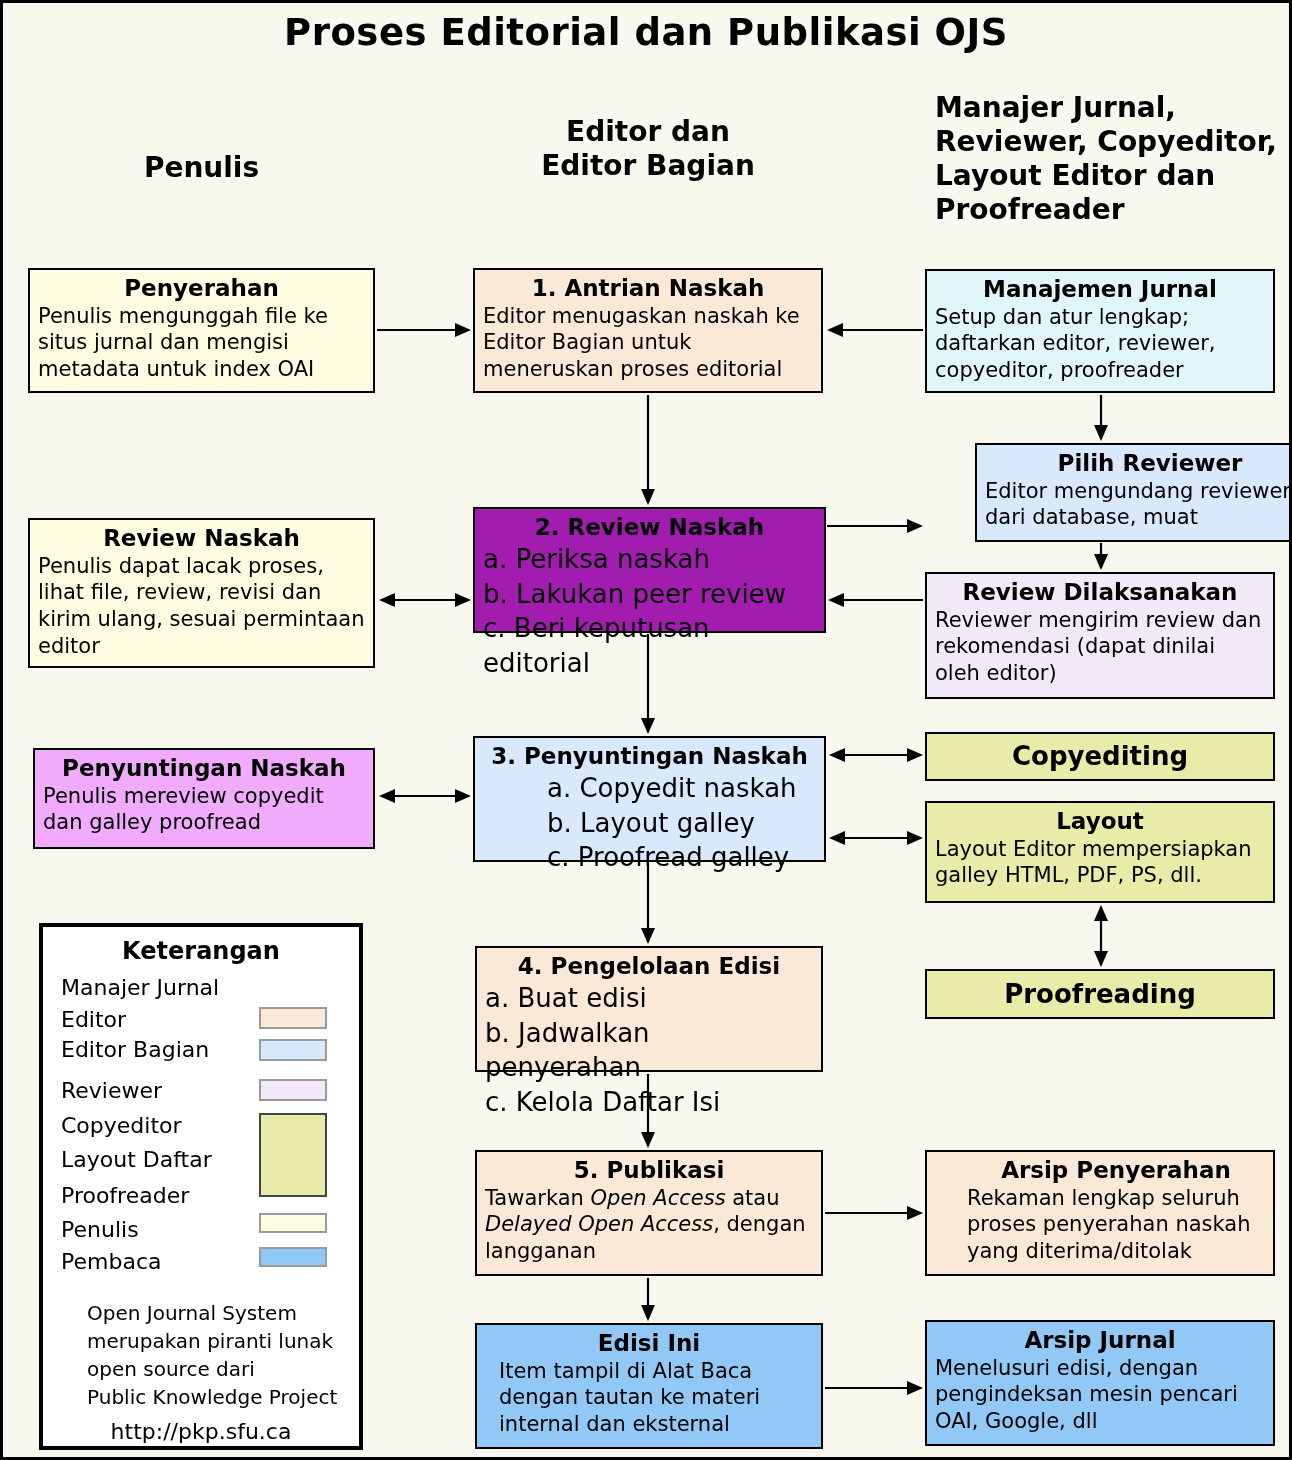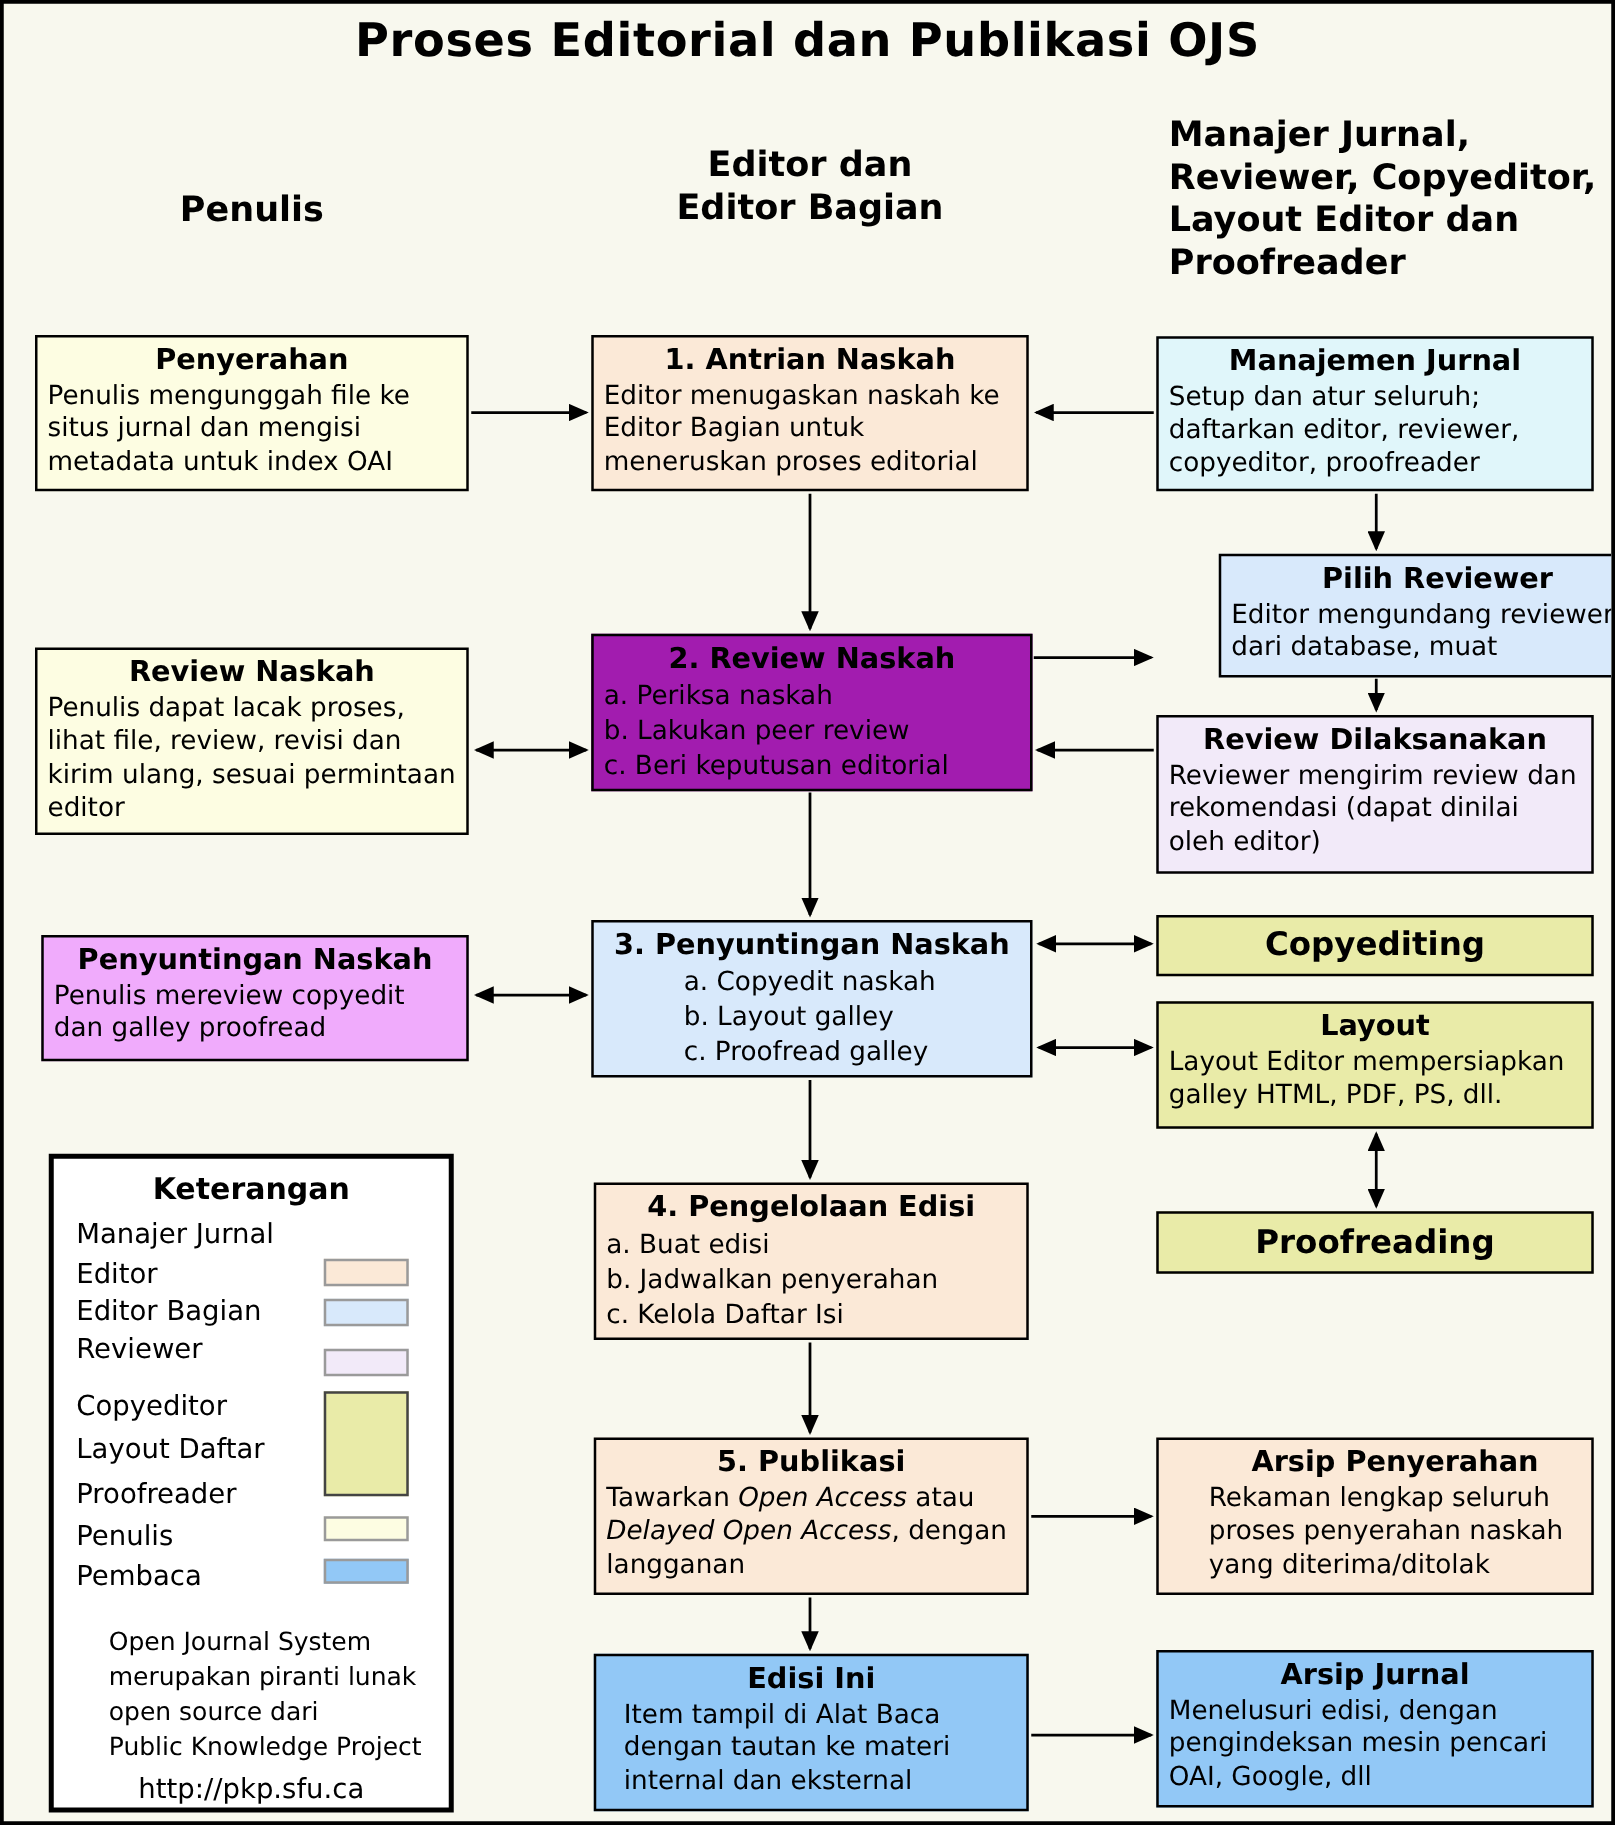--- a/index.html
+++ b/index.html
@@ -21,21 +21,21 @@
   #hdr-penulis{left:25px;top:148px;width:347px;text-align:center;}
   #hdr-editor{left:470px;top:112px;width:350px;text-align:center;}
   #hdr-manajer{left:932px;top:88px;width:360px;text-align:left;}
   .box{
     position:absolute;box-sizing:border-box;
     border:2px solid #000;
     padding:4px 8px 4px 8px;
   }
   .bt{font-weight:bold;text-align:center;font-size:23px;line-height:1.25;}
   .bb{font-size:21px;line-height:1.27;text-align:left;}
-  .items{font-size:21px;line-height:1.34;text-align:left;}
+  .items{font-size:26px;line-height:1.34;text-align:left;}
   .center-only{display:flex;align-items:center;justify-content:center;}
   .center-only .bt{font-size:26px;}
   
   #box-penyerahan{left:25px;top:265px;width:347px;height:125px;}
   #box-antrian{left:470px;top:265px;width:350px;height:125px;}
   #box-manajemen{left:922px;top:266px;width:350px;height:124px;}
   #box-pilih{left:972px;top:440px;width:350px;height:99px;}
   #box-review2{left:470px;top:504px;width:353px;height:126px;}
   #box-reviewnaskah{left:25px;top:515px;width:347px;height:150px;}
   #box-dilaksanakan{left:922px;top:569px;width:350px;height:127px;}
@@ -115,21 +115,21 @@
   <div class="box" id="box-penyerahan" style="background-color: rgb(253, 253, 226);">
     <div class="bt">Penyerahan</div>
     <div class="bb">Penulis mengunggah file ke situs jurnal dan mengisi metadata untuk index OAI</div>
   </div>
   <div class="box" id="box-antrian" style="background-color: rgb(251, 233, 215);">
     <div class="bt">1. Antrian Naskah</div>
     <div class="bb">Editor menugaskan naskah ke Editor Bagian untuk meneruskan proses editorial</div>
   </div>
   <div class="box" id="box-manajemen" style="background-color: rgb(224, 246, 250);">
     <div class="bt">Manajemen Jurnal</div>
-    <div class="bb">Setup dan atur seluruh; daftarkan editor, reviewer, copyeditor, proofreader</div>
+    <div class="bb">Setup dan atur lengkap; daftarkan editor, reviewer, copyeditor, proofreader</div>
   </div>
 
   <div class="box" id="box-pilih" style="background-color: rgb(216, 233, 251);">
     <div class="bt">Pilih Reviewer</div>
     <div class="bb">Editor mengundang reviewer dari database, muat</div>
   </div>
   <div class="box" id="box-review2" style="background-color: #a21caf;">
     <div class="bt">2. Review Naskah</div>
     <div class="items">
       <div>a. Periksa naskah</div>
@@ -196,21 +196,21 @@
     <div class="bb">Menelusuri edisi, dengan pengindeksan mesin pencari OAI, Google, dll</div>
   </div>
 
   <div class="legend">
     <div class="legend-title">Keterangan</div>
     <div class="lg-label" style="top:48px;">Manajer Jurnal</div>
     <div class="lg-label" style="top:80px;">Editor</div>
     <div class="lg-swatch" style="top: 80px; background-color: rgb(251, 233, 215);"></div>
     <div class="lg-label" style="top:110px;">Editor Bagian</div>
     <div class="lg-swatch" style="top: 112px; background-color: rgb(216, 233, 251);"></div>
-    <div class="lg-label" style="top:140px;">Reviewer</div>
+    <div class="lg-label" style="top:151px;">Reviewer</div>
     <div class="lg-swatch" style="top: 152px; background-color: rgb(242, 234, 249);"></div>
     <div class="lg-label" style="top:186px;">Copyeditor</div>
     <div class="lg-label" style="top:220px;">Layout Daftar</div>
     <div class="lg-label" style="top:256px;">Proofreader</div>
     <div class="lg-swatch" style="top: 186px; height: 84px; border-color: rgb(68, 68, 68); background-color: rgb(233, 235, 168);"></div>
     <div class="lg-label" style="top:290px;">Penulis</div>
     <div class="lg-swatch" style="top: 286px; height: 20px; background-color: rgb(253, 253, 226);"></div>
     <div class="lg-label" style="top:322px;">Pembaca</div>
     <div class="lg-swatch" style="top: 320px; height: 20px; background-color: rgb(146, 200, 246);"></div>
     <div class="lg-note">

